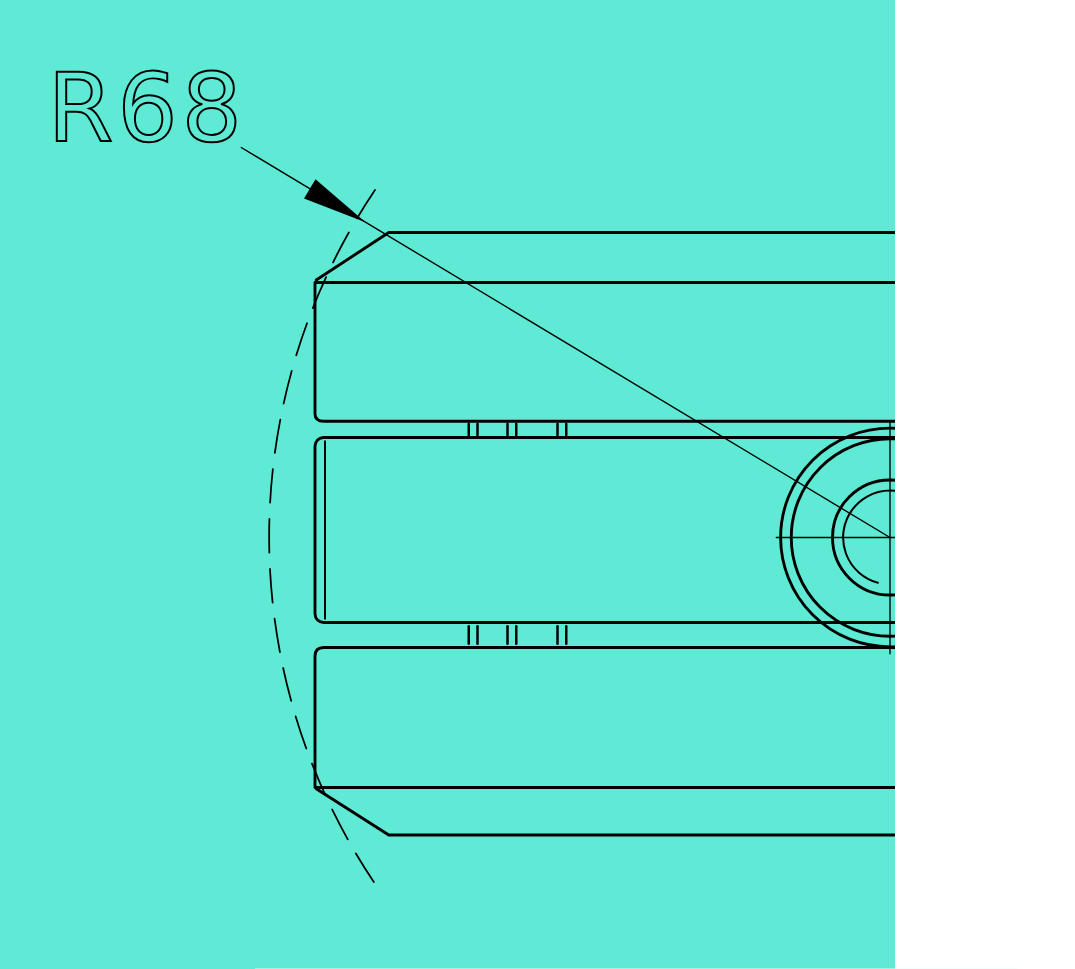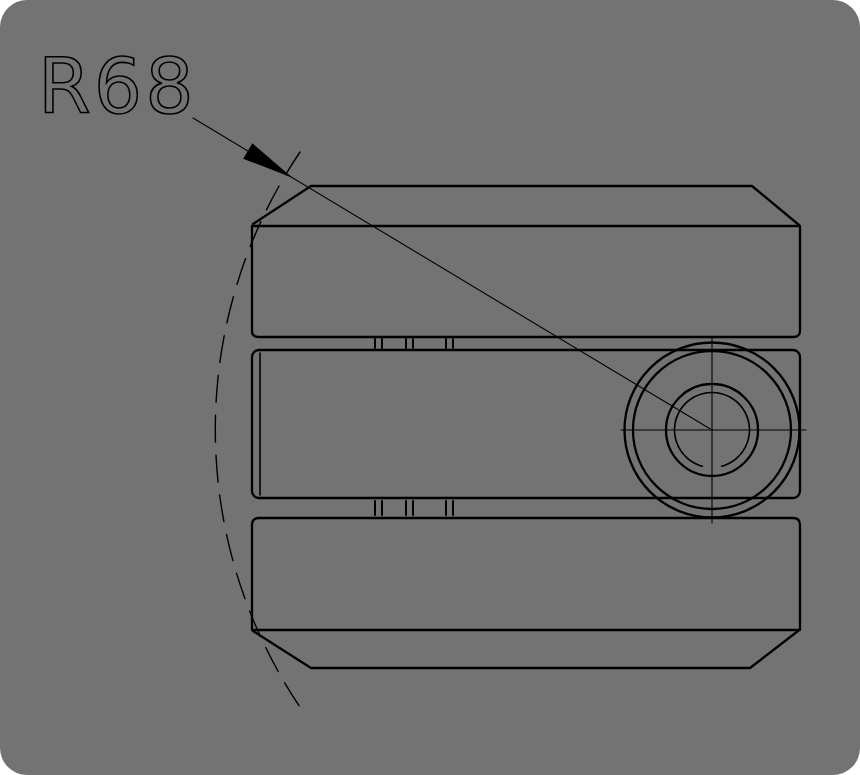--- a/index.html
+++ b/index.html
@@ -3,25 +3,24 @@
 <meta charset="utf-8">
 <style>
   html, body {
     margin: 0;
     padding: 0;
     background: #ffffff;
     font-family: "DejaVu Sans", "Liberation Sans", sans-serif;
   }
   .canvas {
     position: relative;
-    width: 860px;
+    width: 716px;
     height: 775px;
-    background: #737373;
+    background: #5eead4;
     overflow: hidden;
-    border-radius: 27px;
   }
   svg { display: block; }
   .dim-text {
     font-family: "DejaVu Sans", "Liberation Sans", sans-serif;
     font-size: 76px;
     letter-spacing: 3px;
     fill: none;
     stroke-width: 1.6px;
   }
 </style>

